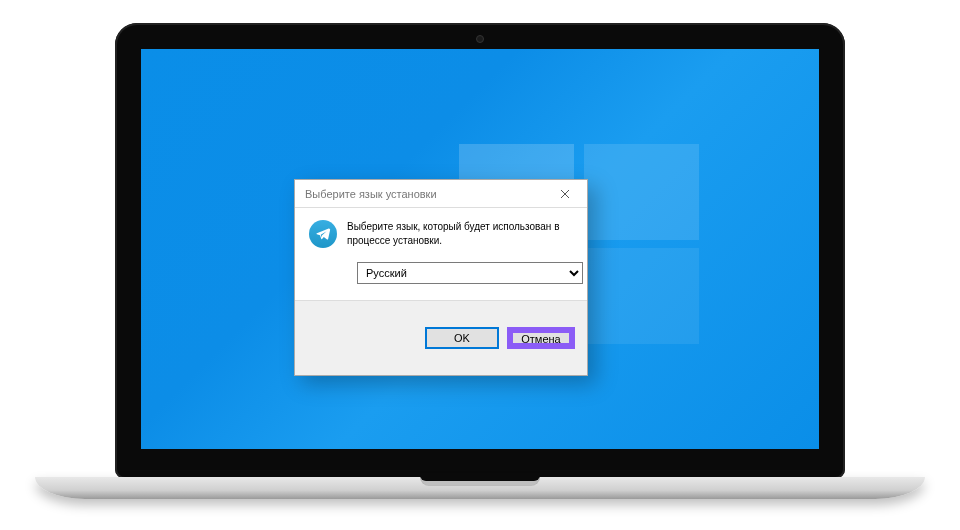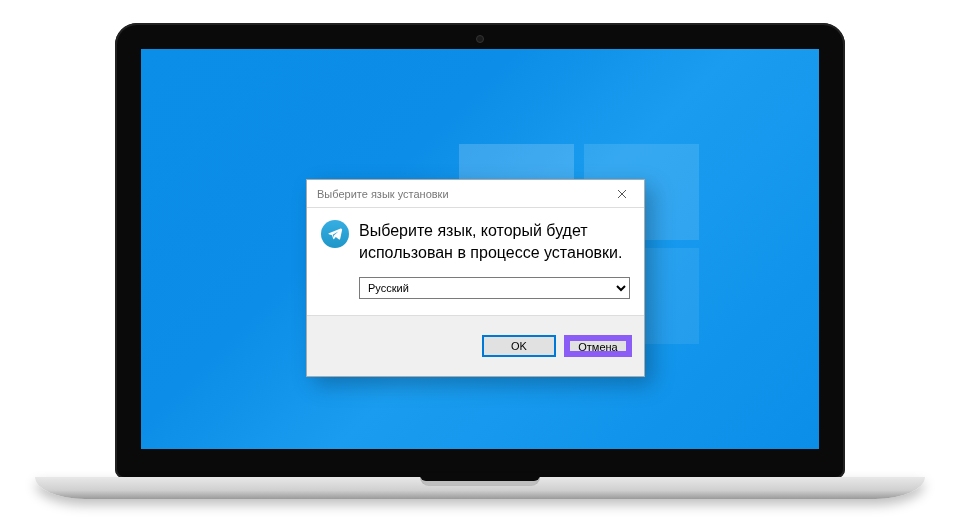--- a/index.html
+++ b/index.html
@@ -56,23 +56,23 @@
     position: absolute;
     background: rgba(255,255,255,0.15);
   }
   .logo-beam .h1 { position:absolute; left:0; top:0; width:48%; height:48%; background:rgba(255,255,255,0.18); }
   .logo-beam .h2 { position:absolute; right:0; top:0; width:48%; height:48%; background:rgba(255,255,255,0.12); }
   .logo-beam .h3 { position:absolute; left:0; bottom:0; width:48%; height:48%; background:rgba(255,255,255,0.12); }
   .logo-beam .h4 { position:absolute; right:0; bottom:0; width:48%; height:48%; background:rgba(255,255,255,0.08); }
   
   .dialog {
     position: absolute;
-    left: 165px;
+    left: 153px;
     top: 130px;
-    width: 339px;
+    width: 294px;
     background: #f0f0f0;
     border: 1px solid #aaa;
     box-shadow: 8px 8px 20px rgba(0,0,0,0.25);
     font-size: 11px;
     color: #000;
   }
   .titlebar {
     display: flex;
     align-items: center;
     justify-content: space-between;
@@ -107,38 +107,38 @@
     height: 28px;
     border-radius: 50%;
     background: linear-gradient(180deg, #37aee2, #1e96c8);
     display: flex;
     align-items: center;
     justify-content: center;
   }
   .body-text {
     flex: 1;
     color: #000;
-    font-size: 16px;
+    font-size: 10px;
     line-height: 1.35;
   }
   .lang-select {
     margin-top: 14px;
-    margin-left: 38px;
+    margin-left: 48px;
     width: calc(100% - 38px);
     height: 22px;
     border: 1px solid #7a7a7a;
     background: #ffffff;
     font-size: 11px;
     padding: 0 4px;
     font-family: inherit;
   }
   .dialog-footer {
     background: #f0f0f0;
     border-top: 1px solid #ddd;
-    padding: 19px 12px;
+    padding: 26px 12px;
     display: flex;
     justify-content: flex-end;
     gap: 8px;
   }
   .btn {
     min-width: 68px;
     height: 22px;
     font-size: 11px;
     background: #e1e1e1;
     border: 6px solid #8b5cf6;

